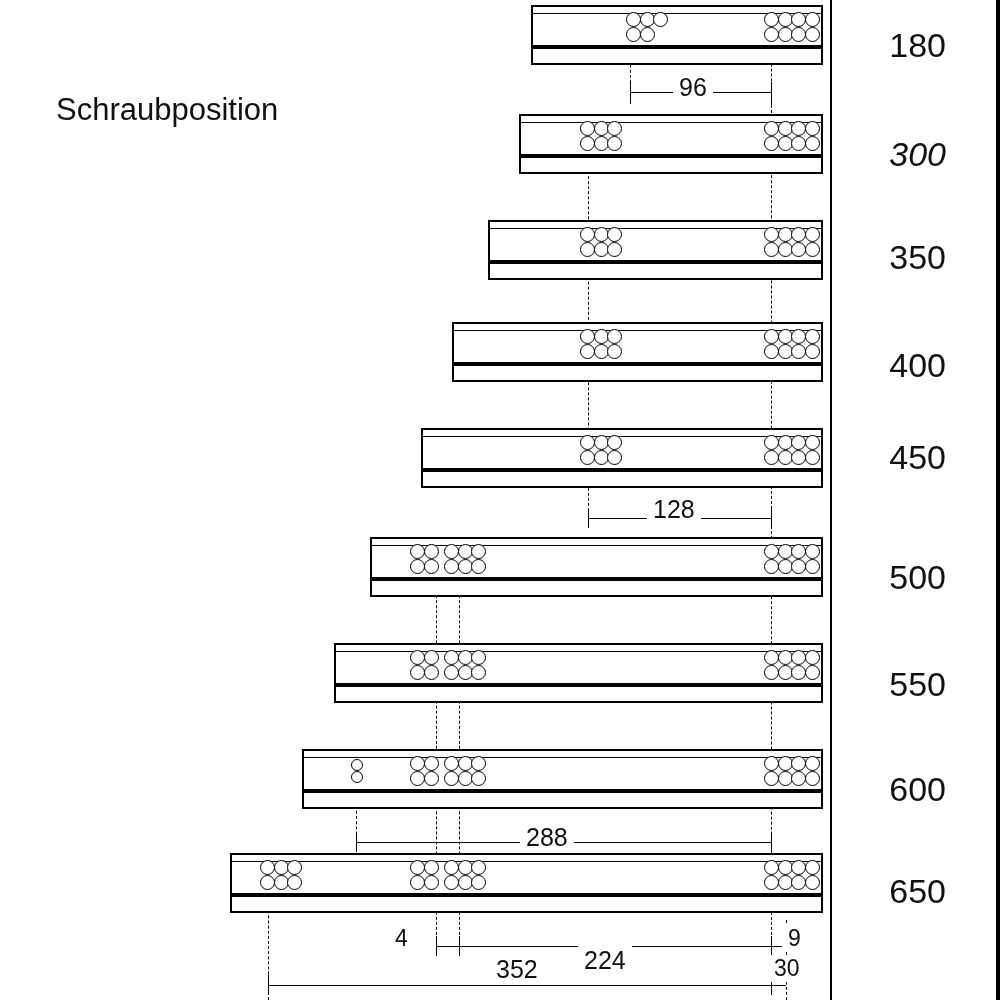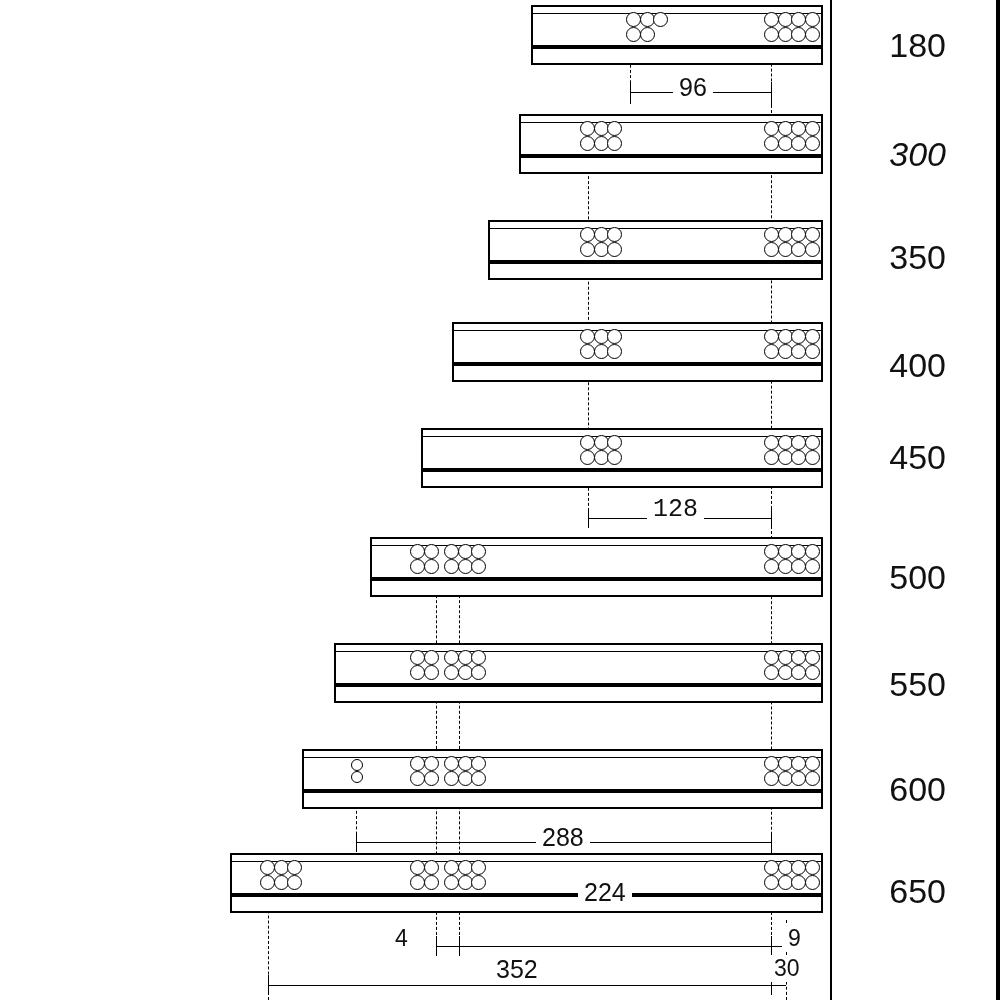--- a/index.html
+++ b/index.html
@@ -104,20 +104,21 @@
     white-space:nowrap;
   }
   .dimtext.small{font-size:23px;}
 </style>
 </head>
 <body>
 
 <div id="stage">
 
   <div class="title">
+    <div>Schraubposition</div>
   </div>
 
   <div class="axis-right"></div>
   <div class="axis-right2"></div>
 
   <div class="sizelabel" style="top:26px;">180</div>
   <div class="sizelabel" style="top:135px;font-style:italic;">300</div>
   <div class="sizelabel" style="top:238px;">350</div>
   <div class="sizelabel" style="top:346px;">400</div>
   <div class="sizelabel" style="top:438px;">450</div>
@@ -291,21 +292,21 @@
         <span class="hole"></span>
         <span class="hole"></span>
         <span class="hole"></span>
       </div>
     </div>
   </div>
 
   <div class="dimline" style="left:588px;top:518px;width:183px;"></div>
   <div class="dimtick" style="left:588px;top:508px;height:20px;"></div>
   <div class="dimtick" style="left:771px;top:508px;height:20px;"></div>
-  <div class="dimtext" style="left:647px;top:495px;font-family:Liberation Mono, monospace;">128</div>
+  <div class="dimtext" style="left:647px;top:495px;">128</div>
 
   <div class="rail" style="left:370px;top:537px;width:453px;height:62px;">
     <div class="top-bar" style="width:453px;"></div>
     <div class="bot-bar" style="left:0px;top:42px;width:453px;"></div>
     <div class="holes" style="left:40px;top:6px;height:32px;">
       <div class="holerow">
         <span class="hole"></span>
         <span class="hole"></span>
       </div>
       <div class="holerow">
@@ -427,21 +428,21 @@
         <span class="hole"></span>
         <span class="hole"></span>
         <span class="hole"></span>
       </div>
     </div>
   </div>
 
   <div class="dimline" style="left:356px;top:842px;width:415px;"></div>
   <div class="dimtick" style="left:356px;top:832px;height:20px;"></div>
   <div class="dimtick" style="left:771px;top:832px;height:20px;"></div>
-  <div class="dimtext" style="left:520px;top:823px;margin-left:16px;">288</div>
+  <div class="dimtext" style="left:520px;top:823px;">288</div>
 
   <div class="rail" style="left:230px;top:853px;width:593px;height:62px;">
     <div class="top-bar" style="width:593px;"></div>
     <div class="bot-bar" style="left:0px;top:42px;width:593px;"></div>
     <div class="holes" style="left:30px;top:6px;height:32px;">
       <div class="holerow">
         <span class="hole"></span>
         <span class="hole"></span>
         <span class="hole"></span>
       </div>
@@ -489,21 +490,21 @@
     </div>
   </div>
 
   <div class="dimline" style="left:436px;top:946px;width:23px;"></div>
   <div class="dimtick" style="left:436px;top:936px;height:20px;"></div>
   <div class="dimtick" style="left:459px;top:936px;height:20px;"></div>
   <div class="dimtext small" style="left:389px;top:925px;">4</div>
 
   <div class="dimline" style="left:459px;top:946px;width:312px;"></div>
   <div class="dimtick" style="left:771px;top:936px;height:20px;"></div>
-  <div class="dimtext" style="left:578px;top:878px;text-align:right;">224</div>
+  <div class="dimtext" style="left:578px;top:946px;text-align:right;">224</div>
 
   <div class="dimline" style="left:771px;top:946px;width:15px;"></div>
   <div class="dimtick" style="left:786px;top:936px;height:20px;"></div>
   <div class="dimtext small" style="left:782px;top:925px;">9</div>
 
   <div class="dimline" style="left:268px;top:985px;width:503px;"></div>
   <div class="dimtick" style="left:268px;top:975px;height:20px;"></div>
   <div class="dimtick" style="left:771px;top:975px;height:20px;"></div>
   <div class="dimtext" style="left:490px;top:955px;">352</div>
 

